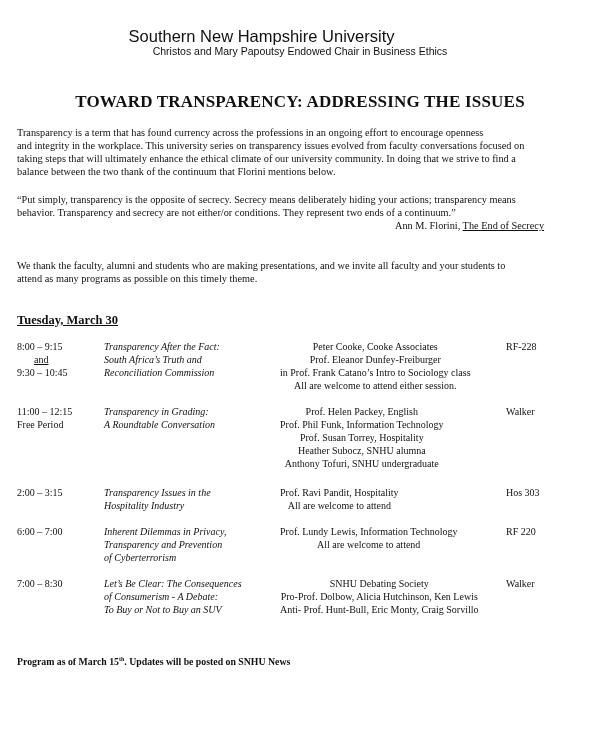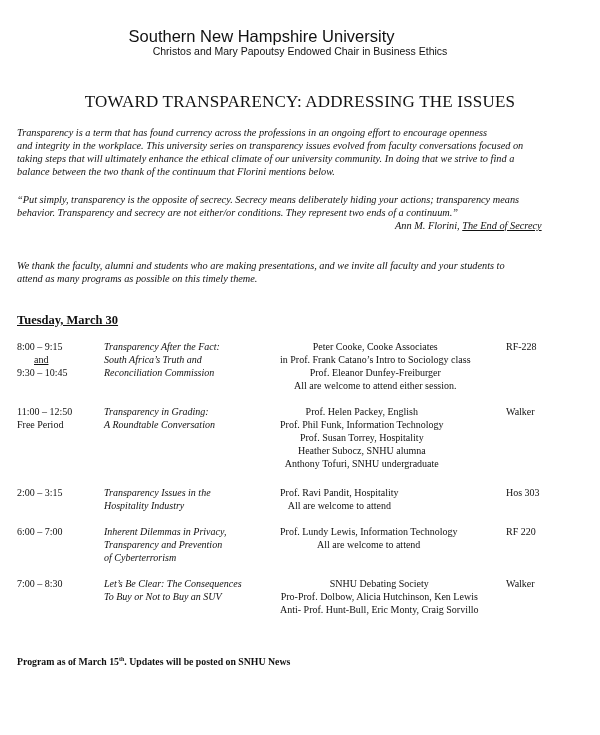--- a/index.html
+++ b/index.html
@@ -2,23 +2,23 @@
 <html><head>
   <meta charset="utf-8">
   <style>
     html, body { margin: 0; padding: 0; background: #ffffff; }
     body { width: 600px; height: 735px; position: relative; overflow: hidden; color: #111; }
     .serif { font-family: "Liberation Serif", "DejaVu Serif", serif; }
     .sans { font-family: "Liberation Sans", "DejaVu Sans", sans-serif; }
     .abs { position: absolute; }
     #univ { top: 27px; left: 0; width: 523px; text-align: center; font-size: 16.5px; }
     #chair { top: 45px; left: 0; width: 600px; text-align: center; font-size: 10.5px; }
-    #title { top: 92px; left: 0; width: 600px; text-align: center; font-size: 17px; font-weight: normal; letter-spacing: 0.2px; }
+    #title { top: 92px; left: 0; width: 600px; text-align: center; font-size: 17px; font-weight: bold; letter-spacing: 0.2px; }
     .para { left: 17px; width: 575px; font-size: 10.3px; line-height: 13px; }
-    .para div { white-space: nowrap; font-style: italic; }
+    .para div { white-space: nowrap; }
     #intro { top: 126px; }
     #quote { top: 193px; }
     #quote .attrib { padding-left: 378px; }
     #quote .attrib u { text-decoration: underline; }
     #thanks { top: 259px; }
     #daytitle { top: 313px; left: 17px; font-size: 12.5px; font-weight: bold; text-decoration: underline; }
     .session { left: 0; width: 600px; font-size: 10px; line-height: 13px; }
     .session .col { position: absolute; top: 0; }
     .session .col div { white-space: nowrap; }
     .c-time { left: 17px; }
@@ -63,30 +63,30 @@
     <div class="center-and">and</div>
     <div>9:30 – 10:45</div>
   </div>
   <div class="col c-title">
     <div>Transparency After the Fact:</div>
     <div>South Africa’s Truth and</div>
     <div>Reconciliation Commission</div>
   </div>
   <div class="col c-people">
     <div>Peter Cooke, Cooke Associates</div>
+    <div>Prof. Eleanor Dunfey-Freiburger</div>
     <div>in Prof. Frank Catano’s Intro to Sociology class</div>
-    <div>Prof. Eleanor Dunfey-Freiburger</div>
     <div>All are welcome to attend either session.</div>
   </div>
   <div class="col c-room">RF-228</div>
 </div>
 
 <div class="abs serif session" style="top:405px;">
   <div class="col c-time">
-    <div>11:00 – 12:50</div>
+    <div>11:00 – 12:15</div>
     <div>Free Period</div>
   </div>
   <div class="col c-title">
     <div>Transparency in Grading:</div>
     <div>A Roundtable Conversation</div>
   </div>
   <div class="col c-people">
     <div>Prof. Helen Packey, English</div>
     <div>Prof. Phil Funk, Information Technology</div>
     <div>Prof. Susan Torrey, Hospitality</div>
@@ -126,20 +126,21 @@
   </div>
   <div class="col c-room">RF 220</div>
 </div>
 
 <div class="abs serif session" style="top:577px;">
   <div class="col c-time">
     <div>7:00 – 8:30</div>
   </div>
   <div class="col c-title">
     <div>Let’s Be Clear: The Consequences</div>
+    <div>of Consumerism - A Debate:</div>
     <div>To Buy or Not to Buy an SUV</div>
   </div>
   <div class="col c-people">
     <div>SNHU Debating Society</div>
     <div>Pro-Prof. Dolbow, Alicia Hutchinson, Ken Lewis</div>
     <div>Anti- Prof. Hunt-Bull, Eric Monty, Craig Sorvillo</div>
   </div>
   <div class="col c-room">Walker</div>
 </div>
 

